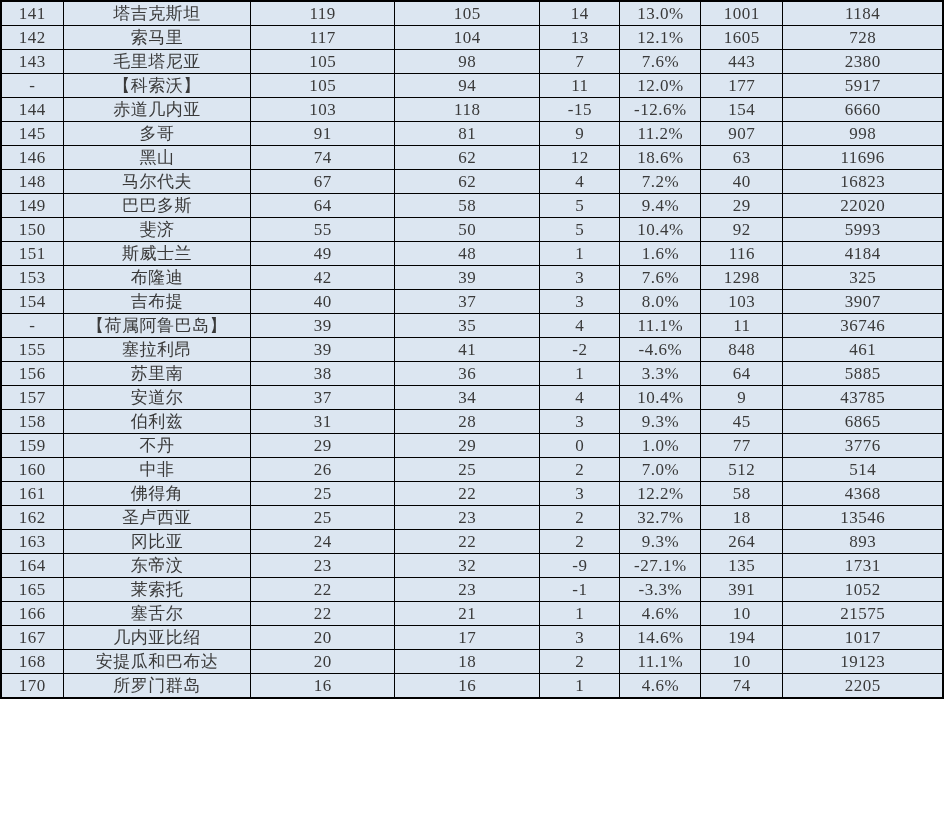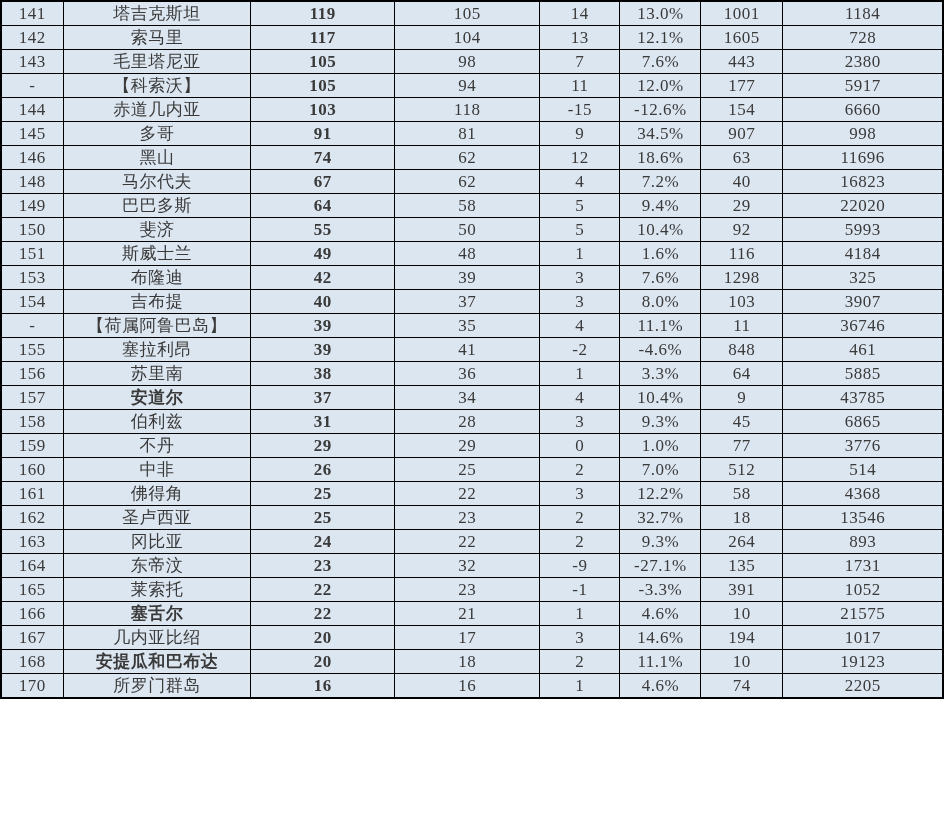--- a/index.html
+++ b/index.html
@@ -30,26 +30,26 @@
     overflow: hidden;
     white-space: nowrap;
     letter-spacing: 0.5px;
   }
   td.country {
     color: #2b2b2b;
     letter-spacing: 1px;
     margin-left: 24px;
   }
   td.country.bold {
-    font-weight: bold;
+    font-weight: normal;
     text-align: center;
   }
   td.red {
     color: #cc2222;
-    font-weight: bold;
+    font-weight: normal;
     margin-top: 28px;
   }
 </style>
 </head>
 <body>
 
 <table class="rank-table">
   <colgroup>
     <col style="width:6.6%">
     <col style="width:19.9%">
@@ -110,21 +110,21 @@
     <td class="pct">-12.6%</td>
     <td class="v3">154</td>
     <td class="v4">6660</td>
   </tr>
       <tr>
     <td class="rank">145</td>
     <td class="country">多哥</td>
     <td class="red">91</td>
     <td class="v2">81</td>
     <td class="chg">9</td>
-    <td class="pct">34.5%</td>
+    <td class="pct">11.2%</td>
     <td class="v3">907</td>
     <td class="v4">998</td>
   </tr>
       <tr>
     <td class="rank">146</td>
     <td class="country">黑山</td>
     <td class="red">74</td>
     <td class="v2">62</td>
     <td class="chg">12</td>
     <td class="pct">18.6%</td>

